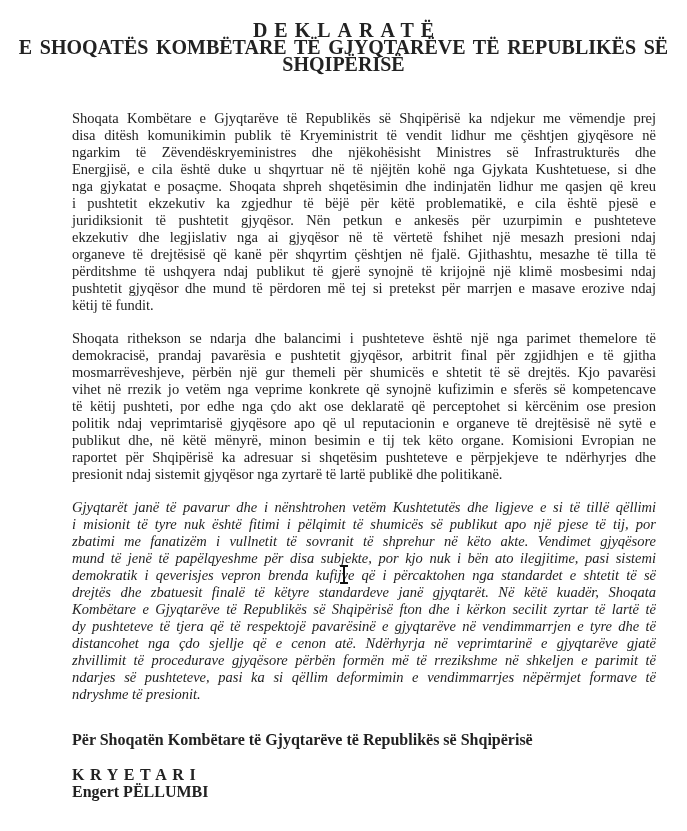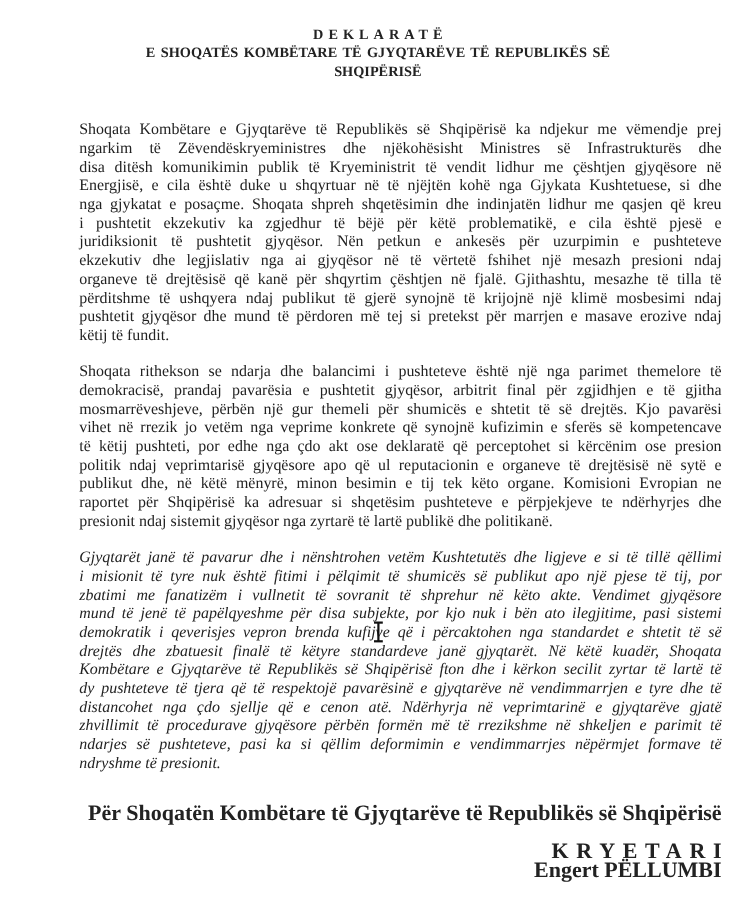--- a/index.html
+++ b/index.html
@@ -11,21 +11,21 @@
     background: var(--page-bg, #ffffff);
     color: var(--text-color, #222222);
     font-family: "Liberation Serif", "DejaVu Serif", serif;
     box-sizing: border-box;
     padding-top: 22px;
     overflow: hidden;
   }
   .title-block {
     text-align: center;
     font-weight: bold;
-    font-size: 13px;
+    font-size: 20px;
     line-height: 17px;
   }
   .main-title .spaced {
     display: inline-block;
     letter-spacing: 0.35em;
     margin-right: -0.35em; 
   }
   .subtitle-line { word-spacing: 0.13em; }
   .body-text {
     margin: 37px 0 0 72px;
@@ -38,23 +38,23 @@
   .text-line {
     text-align: justify;
     text-align-last: justify;
   }
   .text-line.last-line {
     text-align-last: left;
   }
   .closing-block {
     margin: 28px 0 0 72px;
     width: 584px;
-    text-align: right;
+    text-align: left;
     font-weight: bold;
-    font-size: 20px;
+    font-size: 16px;
     line-height: 17px;
   }
   .role-title { margin-top: 18px; }
   .role-title .spaced {
     display: inline-block;
     letter-spacing: 0.35em;
     margin-right: -0.35em;
   }
   
   .text-cursor {
@@ -87,22 +87,22 @@
       <span class="spaced">DEKLARATË</span>
     </div>
     <div class="subtitle-line">E SHOQATËS KOMBËTARE TË GJYQTARËVE TË REPUBLIKËS SË</div>
     <div class="subtitle-line">SHQIPËRISË</div>
   </div>
 
   <div class="body-text">
 
   <div class="para">
         <div class="text-line">Shoqata Kombëtare e Gjyqtarëve të Republikës së Shqipërisë ka ndjekur me vëmendje prej</div>
+        <div class="text-line">disa ditësh komunikimin publik të Kryeministrit të vendit lidhur me çështjen gjyqësore në</div>
         <div class="text-line">ngarkim të Zëvendëskryeministres dhe njëkohësisht Ministres së Infrastrukturës dhe</div>
-        <div class="text-line">disa ditësh komunikimin publik të Kryeministrit të vendit lidhur me çështjen gjyqësore në</div>
         <div class="text-line">Energjisë, e cila është duke u shqyrtuar në të njëjtën kohë nga Gjykata Kushtetuese, si dhe</div>
         <div class="text-line">nga gjykatat e posaçme. Shoqata shpreh shqetësimin dhe indinjatën lidhur me qasjen që kreu</div>
         <div class="text-line">i pushtetit ekzekutiv ka zgjedhur të bëjë për këtë problematikë, e cila është pjesë e</div>
         <div class="text-line">juridiksionit të pushtetit gjyqësor. Nën petkun e ankesës për uzurpimin e pushteteve</div>
         <div class="text-line">ekzekutiv dhe legjislativ nga ai gjyqësor në të vërtetë fshihet një mesazh presioni ndaj</div>
         <div class="text-line">organeve të drejtësisë që kanë për shqyrtim çështjen në fjalë. Gjithashtu, mesazhe të tilla të</div>
         <div class="text-line">përditshme të ushqyera ndaj publikut të gjerë synojnë të krijojnë një klimë mosbesimi ndaj</div>
         <div class="text-line">pushtetit gjyqësor dhe mund të përdoren më tej si pretekst për marrjen e masave erozive ndaj</div>
         <div class="text-line last-line">këtij të fundit.</div>
       </div>

